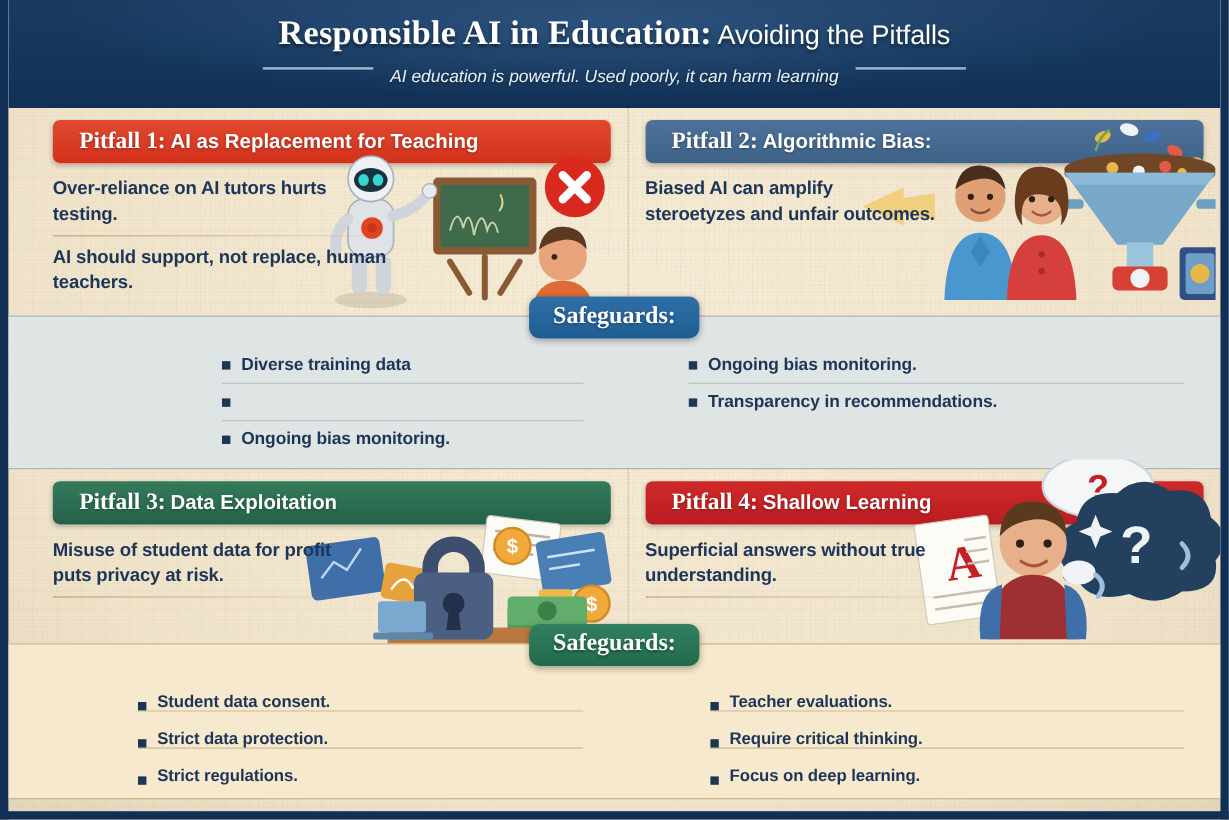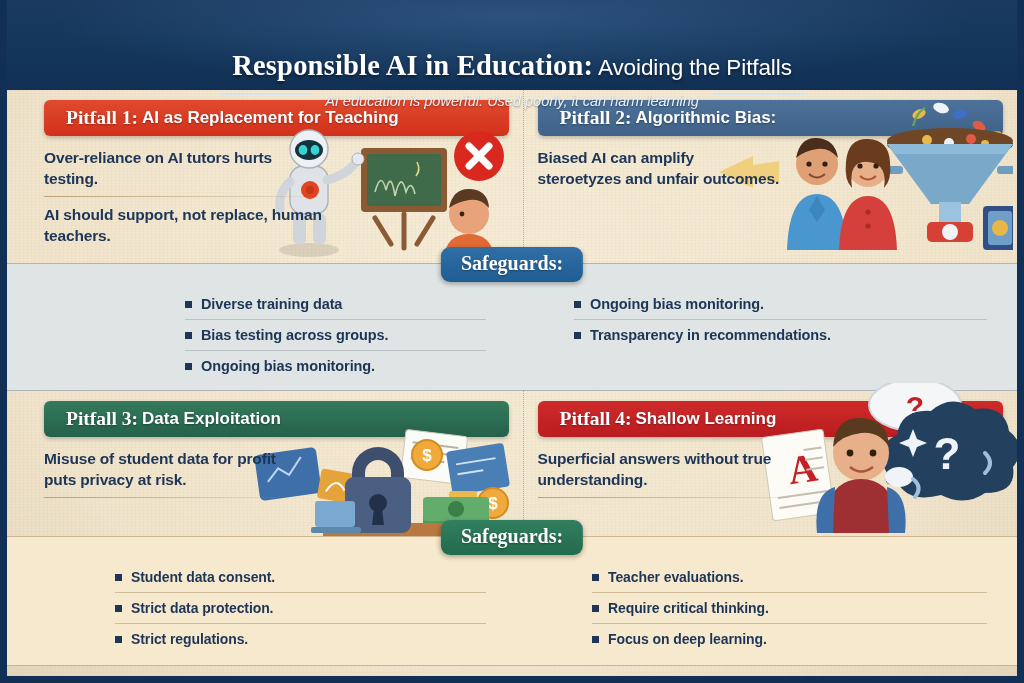--- a/index.html
+++ b/index.html
@@ -54,21 +54,20 @@
     pointer-events: none;
   }
 
   .title-line {
     position: relative;
     z-index: 2;
     color: #ffffff;
     white-space: nowrap;
     letter-spacing: .2px;
     text-shadow: 0 2px 3px rgba(0,0,0,.45);
-    margin-top: 37px;
   }
   .title-main {
     font-size: 28.5px;
     font-weight: bold;
     font-family: "Liberation Serif", serif;
   }
   .title-sub {
     font-size: 22.5px;
     font-weight: normal;
     font-family: "Liberation Sans", sans-serif;
@@ -218,21 +217,21 @@
     white-space: nowrap;
   }
   .safe-item + .safe-item { border-top: 1px solid rgba(130,130,140,.35); }
   .safe-strip.bottom .safe-item + .safe-item { border-top: 1px solid rgba(175,150,110,.55); }
   .sq {
     width: 7px; height: 7px;
     background: #1d3557;
     flex: 0 0 auto;
     margin-top: 1px;
   }
-  .safe-strip.bottom .safe-item { font-size: 14px; }
+  .safe-strip.bottom .safe-item { font-size: 14px; align-items: flex-end; }
   .safe-strip.bottom .safe-col.l { padding-left: 78px; }
   .safe-strip.bottom .safe-col.r { padding-left: 80px; }
   .safe-strip.top .safe-col.l { padding-left: 148px; }
   .safe-strip.top .safe-col.r { padding-left: 62px; }
 </style>
 </head>
 <body>
 
 <div class="poster">
 
@@ -354,21 +353,20 @@
   <div class="safe-strip top">
     <div class="safe-badge blue">Safeguards:</div>
     <div class="safe-cols">
       <div class="safe-col l">
         <div class="safe-item">
           <span class="sq"></span>
           <span>Diverse training data</span>
         </div>
         <div class="safe-item">
           <span class="sq"></span>
-          <span>Bias testing across groups.</span>
         </div>
         <div class="safe-item">
           <span class="sq"></span>
           <span>Ongoing bias monitoring.</span>
         </div>
       </div>
       <div class="safe-col r">
         <div class="safe-item">
           <span class="sq"></span>
           <span>Ongoing bias monitoring.</span>

